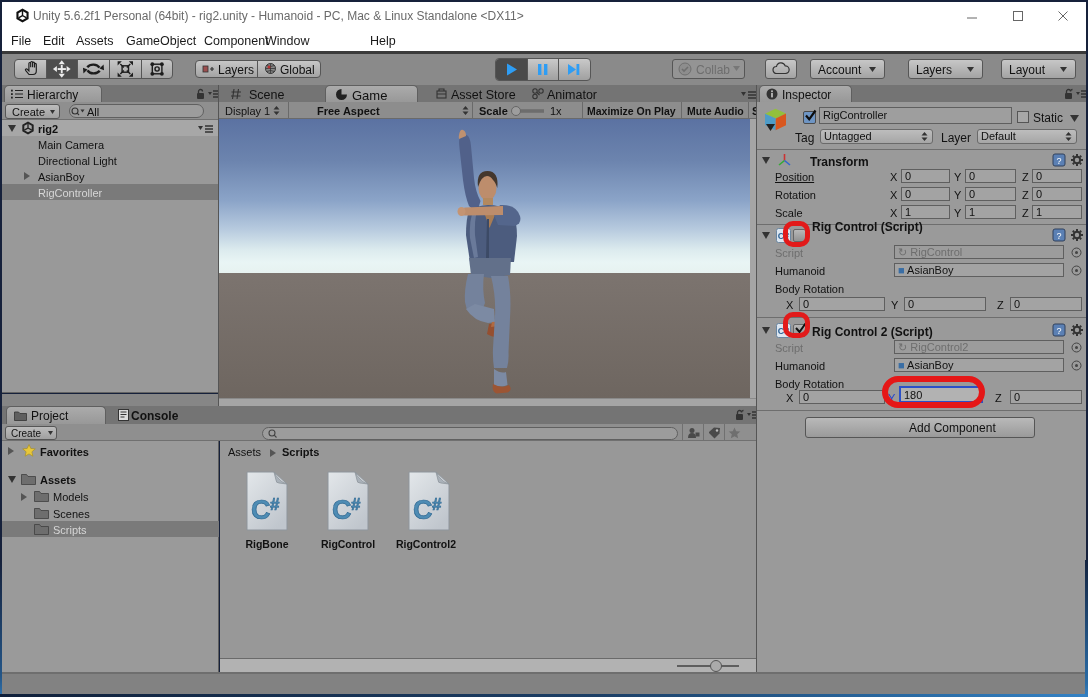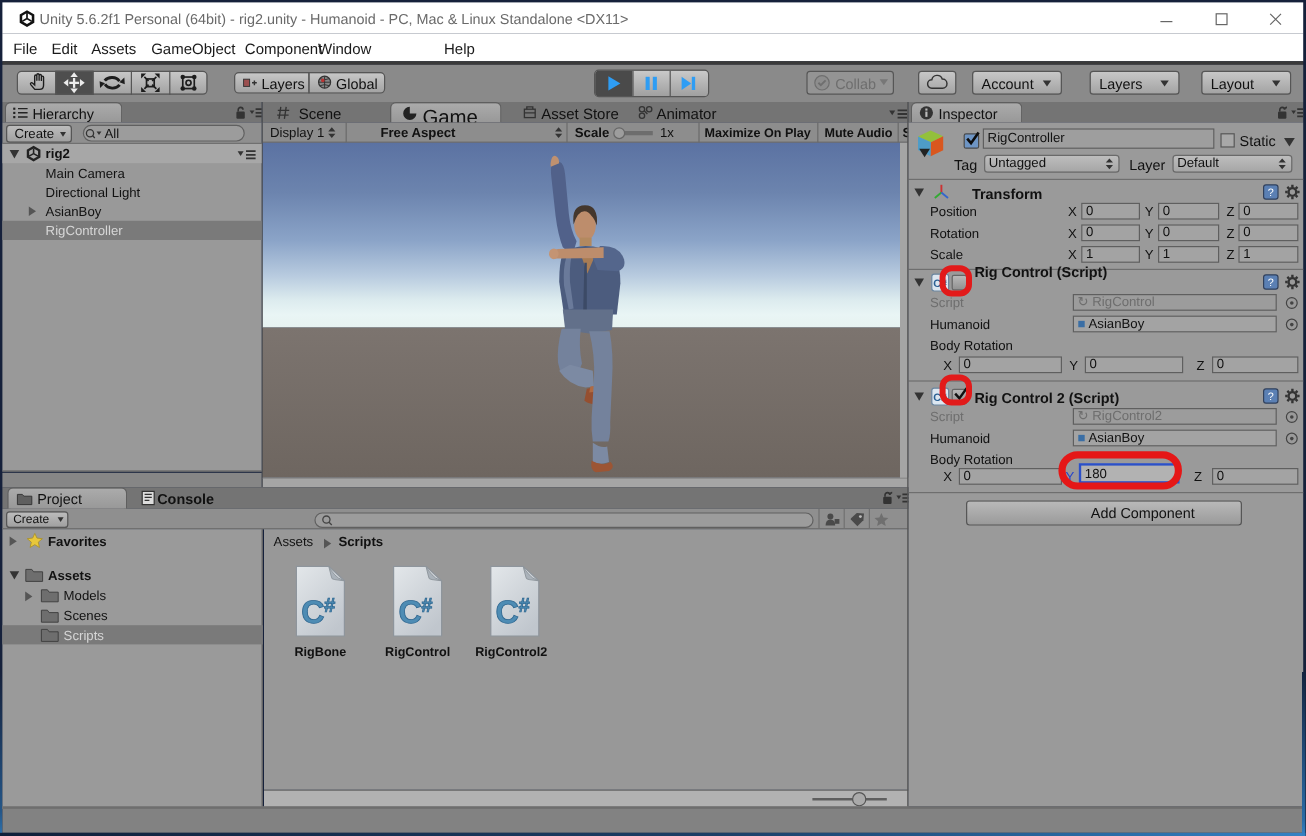--- a/index.html
+++ b/index.html
@@ -220,21 +220,21 @@
   <div class="abs" style="left:219px; top:85px; width:538px; height:17px; background:#747474;"></div>
   <div class="tab off" style="left:222px; top:85px; width:96px;"></div>
   <svg class="abs" style="left:231px; top:89px;" width="11" height="10" viewBox="0 0 11 10">
     <path d="M3 0 L1.5 10 M7.5 0 L6 10 M0.5 3 H10 M0 7 H9.5" stroke="#333" stroke-width="1.1" fill="none"></path>
   </svg>
   <div class="lbl" style="left:249px; top:88px; font-size:12.5px;">Scene</div>
   <div class="tab" style="left:325px; top:85px; width:93px;"></div>
   <svg class="abs" style="left:336px; top:89px;" width="11" height="11" viewBox="0 0 11 11">
     <path d="M5.5 0 a5.5 5.5 0 1 0 5.5 5.5 L5.5 5.5 Z" fill="#222"></path>
   </svg>
-  <div class="lbl" style="left:352px; top:88px; font-size:17px;">Game</div>
+  <div class="lbl" style="left:352px; top:88px; font-size:13px;">Game</div>
   <div class="tab off" style="left:428px; top:85px; width:97px;"></div>
   <svg class="abs" style="left:436px; top:88px;" width="11" height="11" viewBox="0 0 11 11">
     <rect x="1" y="3" width="9" height="7" fill="none" stroke="#333" stroke-width="1.1"></rect>
     <path d="M3 3 v-2 h5 v2 M1 6 h9" stroke="#333" stroke-width="1.1" fill="none"></path>
   </svg>
   <div class="lbl" style="left:451px; top:88px; font-size:12.5px;">Asset Store</div>
   <div class="tab off" style="left:528px; top:85px; width:80px;"></div>
   <svg class="abs" style="left:532px; top:88px;" width="12" height="11" viewBox="0 0 12 11">
     <circle cx="3" cy="3" r="2.2" fill="none" stroke="#333" stroke-width="1.1"></circle>
     <circle cx="9" cy="3" r="2.2" fill="none" stroke="#333" stroke-width="1.1"></circle>
@@ -369,21 +369,21 @@
   <svg class="abs" style="left:1052px; top:153px;" width="14" height="14" viewBox="0 0 14 14">
     <rect x="1" y="1" width="12" height="12" rx="2" fill="#5b80b4" stroke="#31415c" stroke-width="1"></rect>
     <text x="7" y="10.5" font-size="9" fill="#fff" text-anchor="middle" font-family="Liberation Sans">?</text>
   </svg>
   <svg class="abs" style="left:1070px; top:153px;" width="14" height="14" viewBox="0 0 14 14">
     <circle cx="7" cy="7" r="3.2" fill="none" stroke="#333" stroke-width="2"></circle>
     <g stroke="#333" stroke-width="2">
         <path d="M7 1 V3 M7 11 V13 M1 7 H3 M11 7 H13 M2.8 2.8 L4.2 4.2 M9.8 9.8 L11.2 11.2 M2.8 11.2 L4.2 9.8 M9.8 4.2 L11.2 2.8"></path>
       </g>
   </svg>
-  <div class="lbl" style="left:775px; top:171px;">Position</div>
+  <div class="lbl" style="left:775px; top:171px;text-decoration:underline;">Position</div>
   <div class="lbl" style="left:890px; top:171px;">X</div>
     <div class="field" style="left:901px; top:169px; width:49px;">0</div>
   <div class="lbl" style="left:954px; top:171px;">Y</div>
     <div class="field" style="left:965px; top:169px; width:51px;">0</div>
   <div class="lbl" style="left:1022px; top:171px;">Z</div>
     <div class="field" style="left:1032px; top:169px; width:50px;">0</div>
   <div class="lbl" style="left:775px; top:189px;">Rotation</div>
   <div class="lbl" style="left:890px; top:189px;">X</div>
     <div class="field" style="left:901px; top:187px; width:49px;">0</div>
   <div class="lbl" style="left:954px; top:189px;">Y</div>

